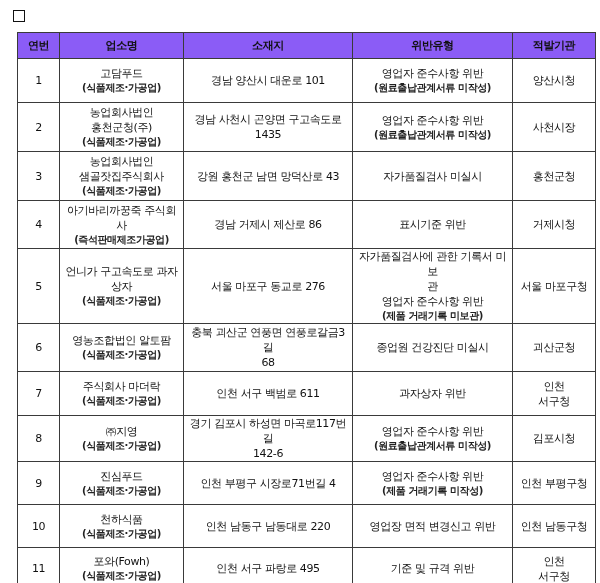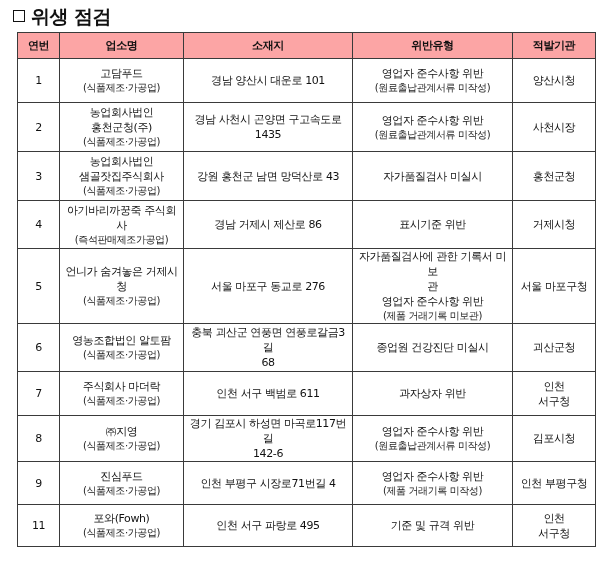--- a/index.html
+++ b/index.html
@@ -47,40 +47,41 @@
     }
     table.grid th, table.grid td {
       border: 1px solid #3a3a3a;
       text-align: center;
       vertical-align: middle;
       padding: 0 2px;
       line-height: 15px;
       overflow: hidden;
     }
     table.grid thead th {
-      background: #fca5a5;
+      background: #8b5cf6;
       font-weight: bold;
       height: 25px;
       font-size: 11px;
     }
     table.grid tbody td .sub {
       display: block;
       font-size: 10px;
       line-height: 14px;
       color: #222;
+      font-weight: bold;
     }
     table.grid tbody td .main {
       display: block;
     }
   </style>
 </head>
 <body>
 
 <div class="title">
-  <span class="box-icon"></span><span>위생 점검</span>
+  <span class="box-icon"></span>
 </div>
 
 <table class="grid">
   <colgroup>
     <col style="width:42px">
     <col style="width:124px">
     <col style="width:169px">
     <col style="width:160px">
     <col style="width:83px">
   </colgroup>
@@ -159,21 +160,21 @@
         <td>
           <span class="main">표시기준 위반</span>
         </td>
         <td>
           <span class="main">거제시청</span>
         </td>
       </tr>
       <tr style="height: 63px;">
         <td>5</td>
         <td>
-          <span class="main">언니가 숨겨놓은 거제시청</span>
+          <span class="main">언니가 구고속도로 과자상자</span>
           <span class="sub">(식품제조·가공업)</span>
         </td>
         <td>
           <span class="main">서울 마포구 동교로 276</span>
         </td>
         <td>
           <span class="main">자가품질검사에 관한 기록서 미보</span>
           <span class="main">관</span>
           <span class="main">영업자 준수사항 위반</span>
           <span class="sub">(제품 거래기록 미보관)</span>
@@ -242,20 +243,36 @@
         </td>
         <td>
           <span class="main">인천 부평구 시장로71번길 4</span>
         </td>
         <td>
           <span class="main">영업자 준수사항 위반</span>
           <span class="sub">(제품 거래기록 미작성)</span>
         </td>
         <td>
           <span class="main">인천 부평구청</span>
+        </td>
+      </tr>
+      <tr style="height: 43px;">
+        <td>10</td>
+        <td>
+          <span class="main">천하식품</span>
+          <span class="sub">(식품제조·가공업)</span>
+        </td>
+        <td>
+          <span class="main">인천 남동구 남동대로 220</span>
+        </td>
+        <td>
+          <span class="main">영업장 면적 변경신고 위반</span>
+        </td>
+        <td>
+          <span class="main">인천 남동구청</span>
         </td>
       </tr>
       <tr style="height: 42px;">
         <td>11</td>
         <td>
           <span class="main">포와(Fowh)</span>
           <span class="sub">(식품제조·가공업)</span>
         </td>
         <td>
           <span class="main">인천 서구 파랑로 495</span>

